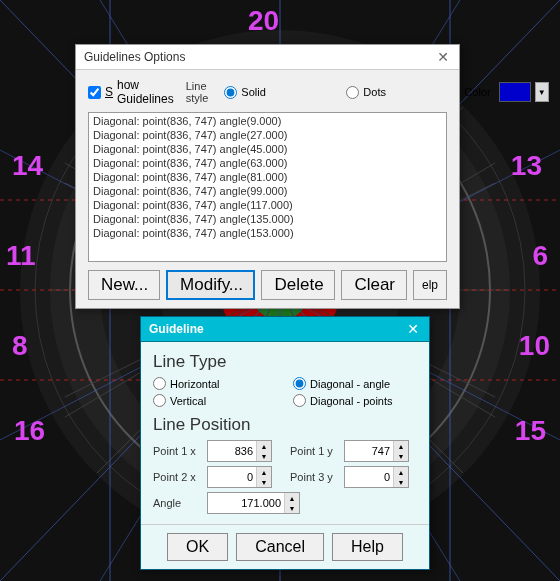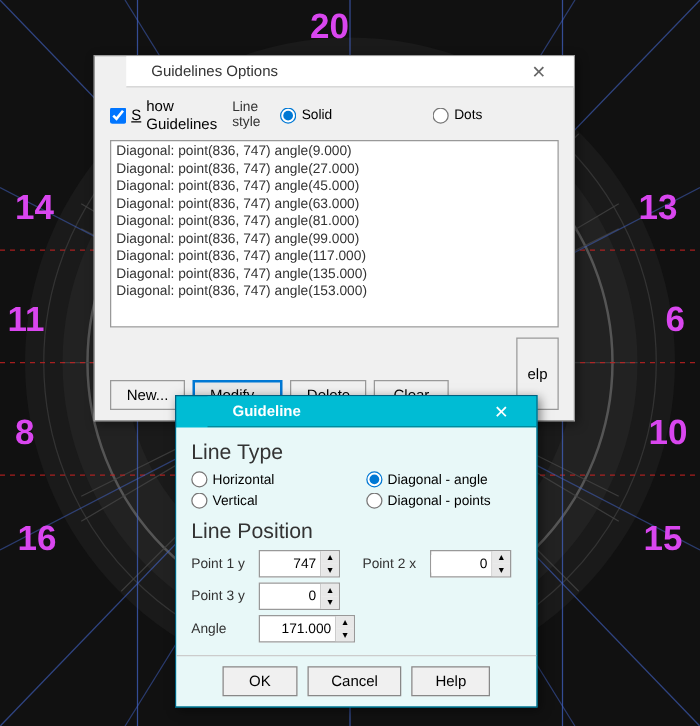--- a/index.html
+++ b/index.html
@@ -39,27 +39,26 @@
       width: 385px;
       background: #f0f0f0;
       border: 1px solid #999;
       box-shadow: 2px 2px 8px rgba(0,0,0,0.4);
       z-index: 10;
     }
 
     .dialog-titlebar {
       background: #fff;
       border-bottom: 1px solid #ccc;
-      padding: 5px 20px;
+      padding: 5px 8px;
       display: flex;
       justify-content: space-between;
       align-items: center;
       font-size: 12px;
       color: #333;
-      margin-left: 25px;
     }
 
     .dialog-close {
       cursor: pointer;
       font-size: 14px;
       color: #666;
       background: none;
       border: none;
       line-height: 1;
       padding: 0 2px;
@@ -149,24 +148,23 @@
       gap: 6px;
       margin-top: 8px;
       justify-content: flex-start;
     }
 
     .btn {
       padding: 3px 12px;
       border: 1px solid #999;
       background: #f0f0f0;
       cursor: pointer;
-      font-size: 12px;
+      font-size: 17px;
       min-width: 60px;
       text-align: center;
-      margin-top: 34px;
     }
 
     .btn-primary {
       background: #e8e8e8;
       border: 2px solid #0078d4;
     }
 
     
     .dialog-guideline {
       position: absolute;
@@ -299,21 +297,21 @@
       padding: 8px;
       background: #e8f8f8;
       border-top: 1px solid #ccc;
     }
 
     .footer-btn {
       padding: 4px 18px;
       border: 1px solid #888;
       background: #f0f0f0;
       cursor: pointer;
-      font-size: 12px;
+      font-size: 16px;
       min-width: 60px;
     }
 
     
     .snap-lock-row {
       display: flex;
       align-items: center;
       gap: 0;
     }
 
@@ -406,20 +404,25 @@
       <div class="line-style-section">
         <span class="line-style-label">Line style</span>
         <label class="radio-label">
           <input type="radio" name="linestyle" checked="" style="">
           <span>Solid</span>
         </label>
         <label class="radio-label">
           <input type="radio" name="linestyle" style="">
           <span>Dots</span>
         </label>
+      </div>
+      <div class="color-section" style="margin-left:8px;">
+        <span style="font-size:11px;margin-right:4px;">Color</span>
+        <div class="color-btn"></div>
+        <div class="color-dropdown">▼</div>
       </div>
     </div>
 
 
     <div class="listbox">
       <div class="listbox-item">Diagonal: point(836, 747) angle(9.000)</div>
       <div class="listbox-item">Diagonal: point(836, 747) angle(27.000)</div>
       <div class="listbox-item">Diagonal: point(836, 747) angle(45.000)</div>
       <div class="listbox-item">Diagonal: point(836, 747) angle(63.000)</div>
       <div class="listbox-item">Diagonal: point(836, 747) angle(81.000)</div>
@@ -467,20 +470,30 @@
           <input type="radio" name="linetype" style="">
           <span>Diagonal - points</span>
         </label>
       </div>
     </div>
 
     <div class="line-position-section">
       <div class="section-title">Line Position</div>
       <div class="position-grid">
 
+        <div class="position-row">
+          <span class="position-label">Point 1 x</span>
+          <div class="spinbox">
+            <input type="text" value="836" style="">
+            <div class="spin-buttons">
+              <button class="spin-btn">▲</button>
+              <button class="spin-btn">▼</button>
+            </div>
+          </div>
+        </div>
 
         <div class="position-row">
           <span class="position-label">Point 1 y</span>
           <div class="spinbox">
             <input type="text" value="747" style="">
             <div class="spin-buttons">
               <button class="spin-btn">▲</button>
               <button class="spin-btn">▼</button>
             </div>
           </div>
@@ -505,21 +518,21 @@
               <button class="spin-btn">▲</button>
               <button class="spin-btn">▼</button>
             </div>
           </div>
         </div>
       </div>
 
       <div class="angle-row">
         <span class="position-label">Angle</span>
         <div class="spinbox">
-          <input type="text" value="171.000" style="width: 60px;">
+          <input type="text" value="171.000" style="width: 76px;">
           <div class="spin-buttons">
             <button class="spin-btn">▲</button>
             <button class="spin-btn">▼</button>
           </div>
         </div>
       </div>
     </div>
   </div>
 
   <div class="dialog-footer">

